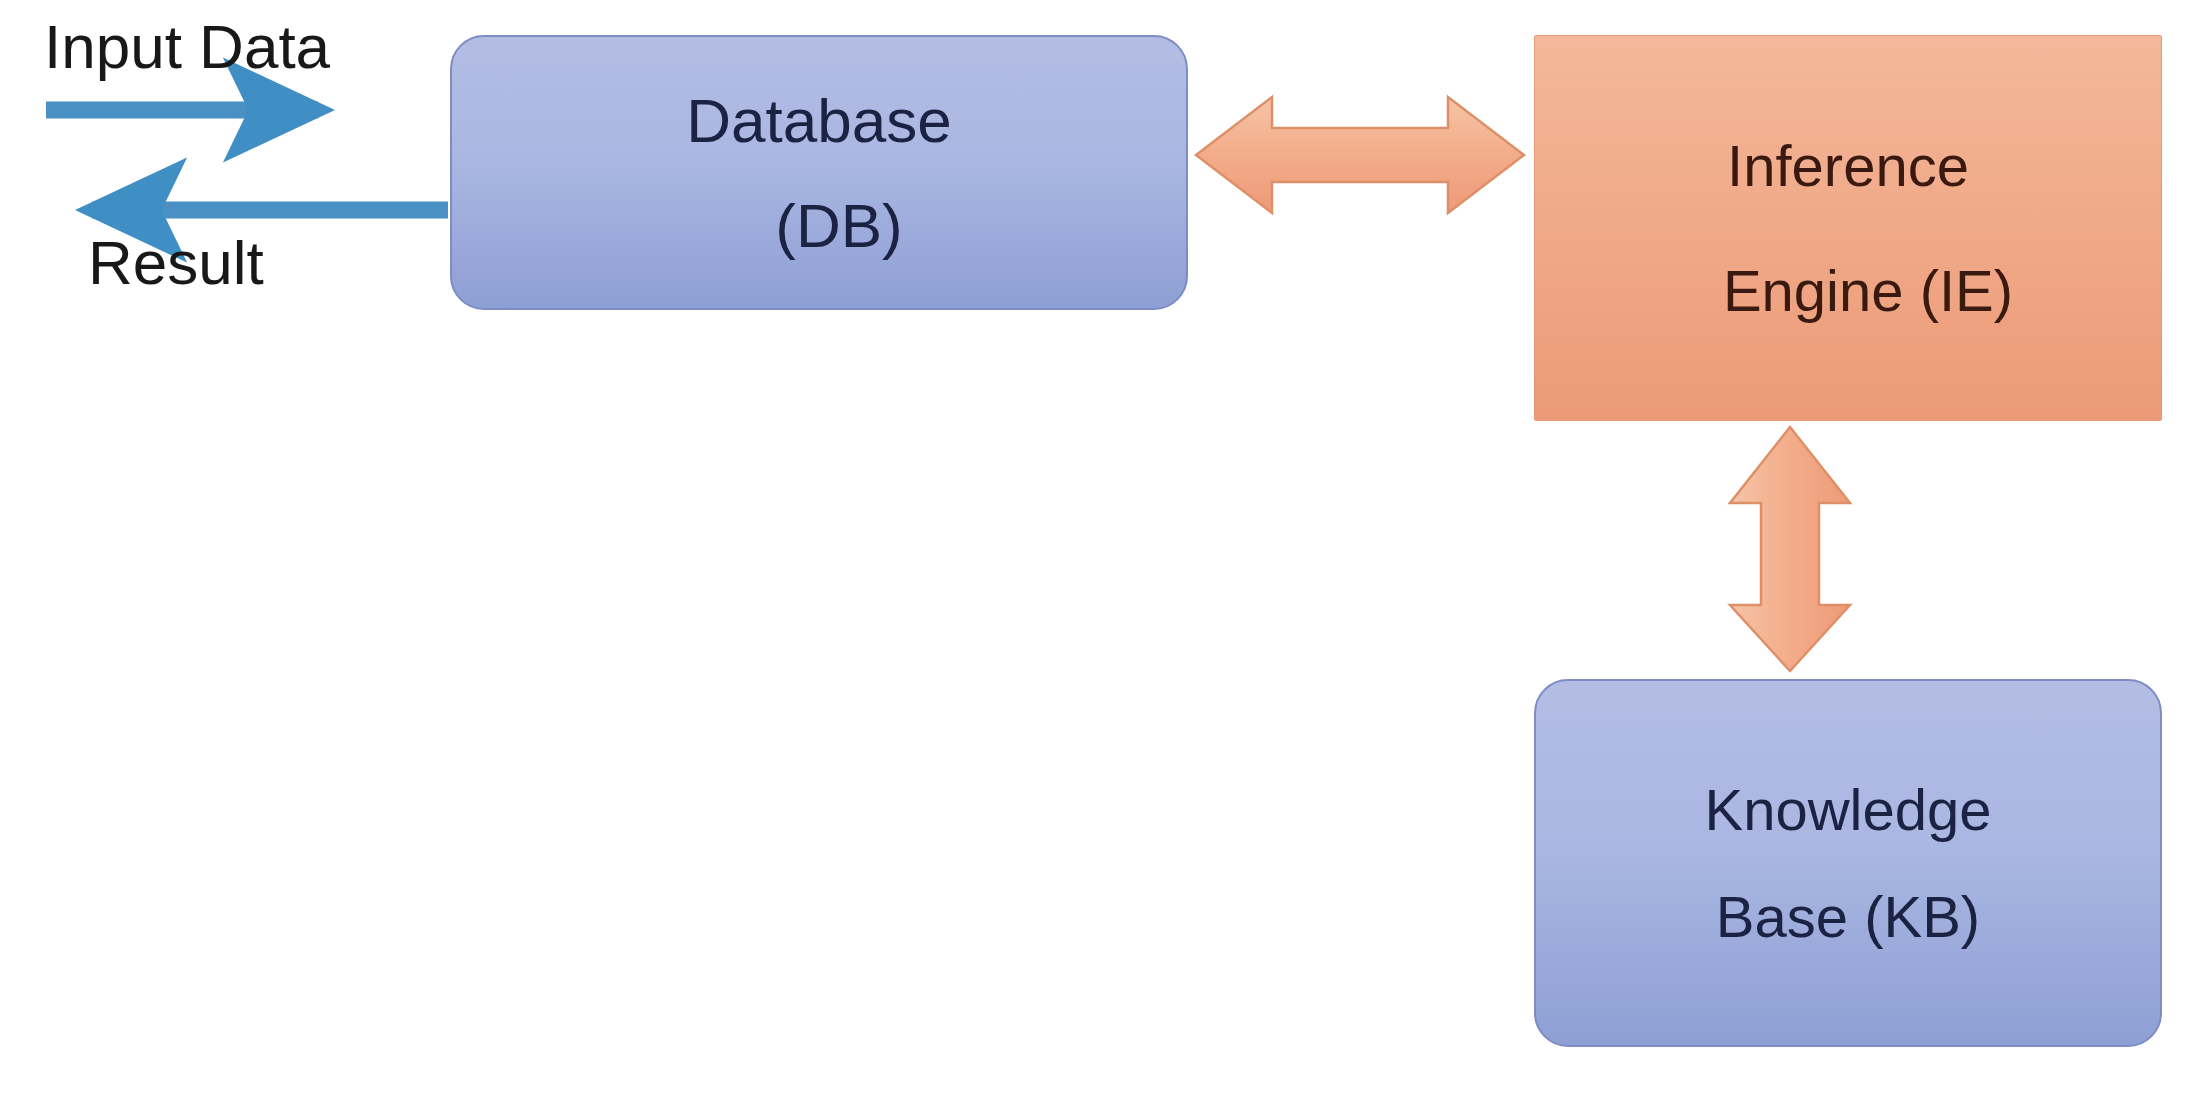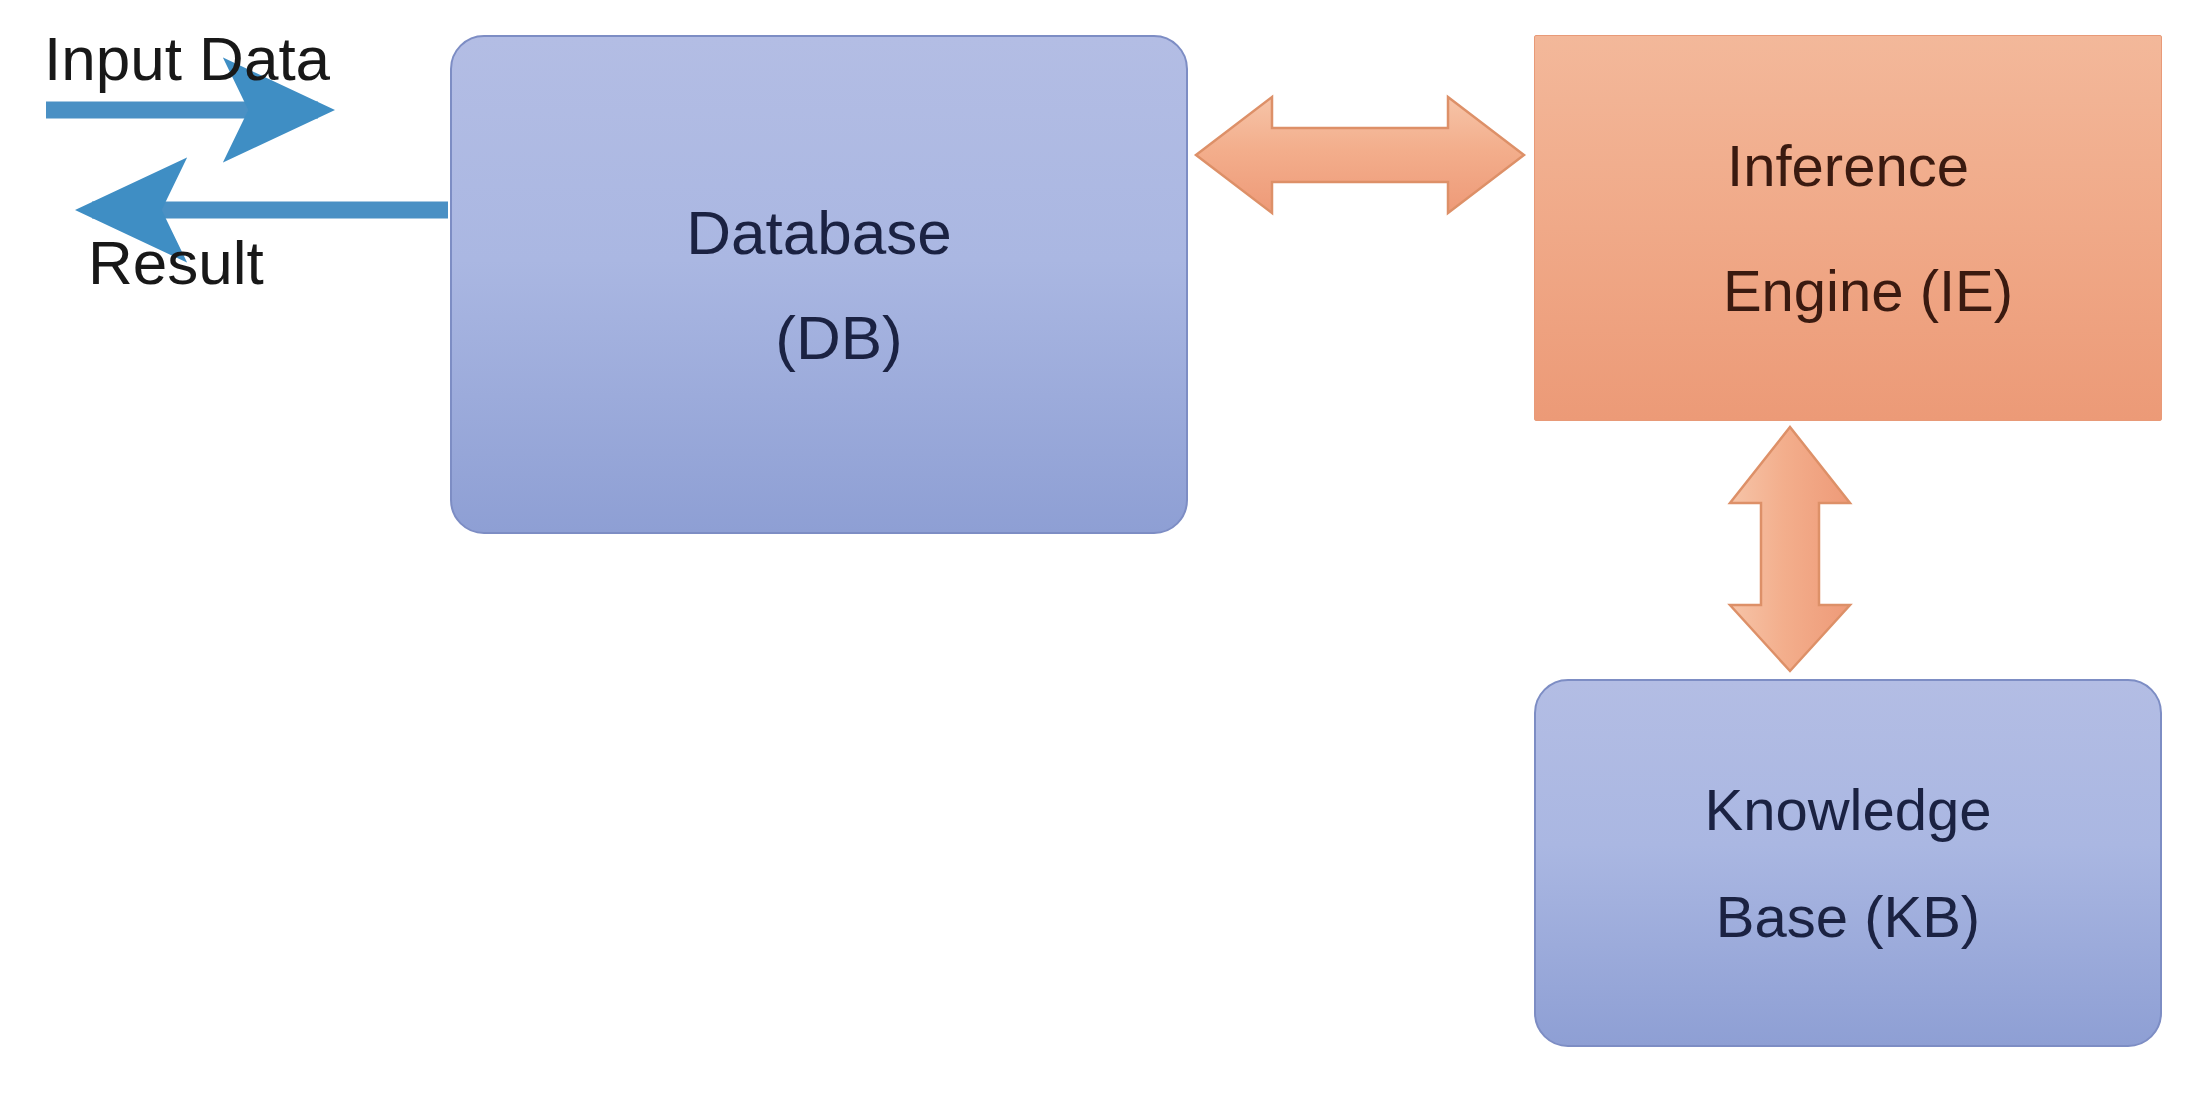--- a/index.html
+++ b/index.html
@@ -39,21 +39,21 @@
   }
   .node-ie {
     background: linear-gradient(180deg, #f3b89a 0%, #f0a988 50%, #ec9a77 100%);
     border: 1px solid #e89a78;
     border-radius: 2px;
     color: #3a1a10;
     gap: 24px;
   }
 
   #node-database {
-    left: 450px; top: 35px; width: 738px; height: 499px;
+    left: 450px; top: 35px; width: 738px; height: 275px;
     font-size: 62px;
   }
   #node-database .line + .line { margin-top: 34px; margin-left: 40px; }
 
   #node-inference {
     left: 1534px; top: 35px; width: 628px; height: 386px;
     font-size: 58px;
   }
   #node-inference .line + .line { margin-top: 34px; margin-left: 40px; }
 
@@ -65,21 +65,21 @@
   #node-knowledge .line + .line { margin-top: 40px; }
 
   
   .free-label {
     position: absolute;
     color: #181818;
     white-space: nowrap;
     font-size: 62px;
     line-height: 1;
   }
-  #label-input-data { left: 44px;  top: 28px; }
+  #label-input-data { left: 44px;  top: 16px; }
   #label-result     { left: 88px; top: 232px; }
 
   
   #arrows {
     position: absolute;
     left: 0; top: 0;
     width: 2204px; height: 1102px;
     pointer-events: none;
   }
   #arrows .hit { pointer-events: auto; }

